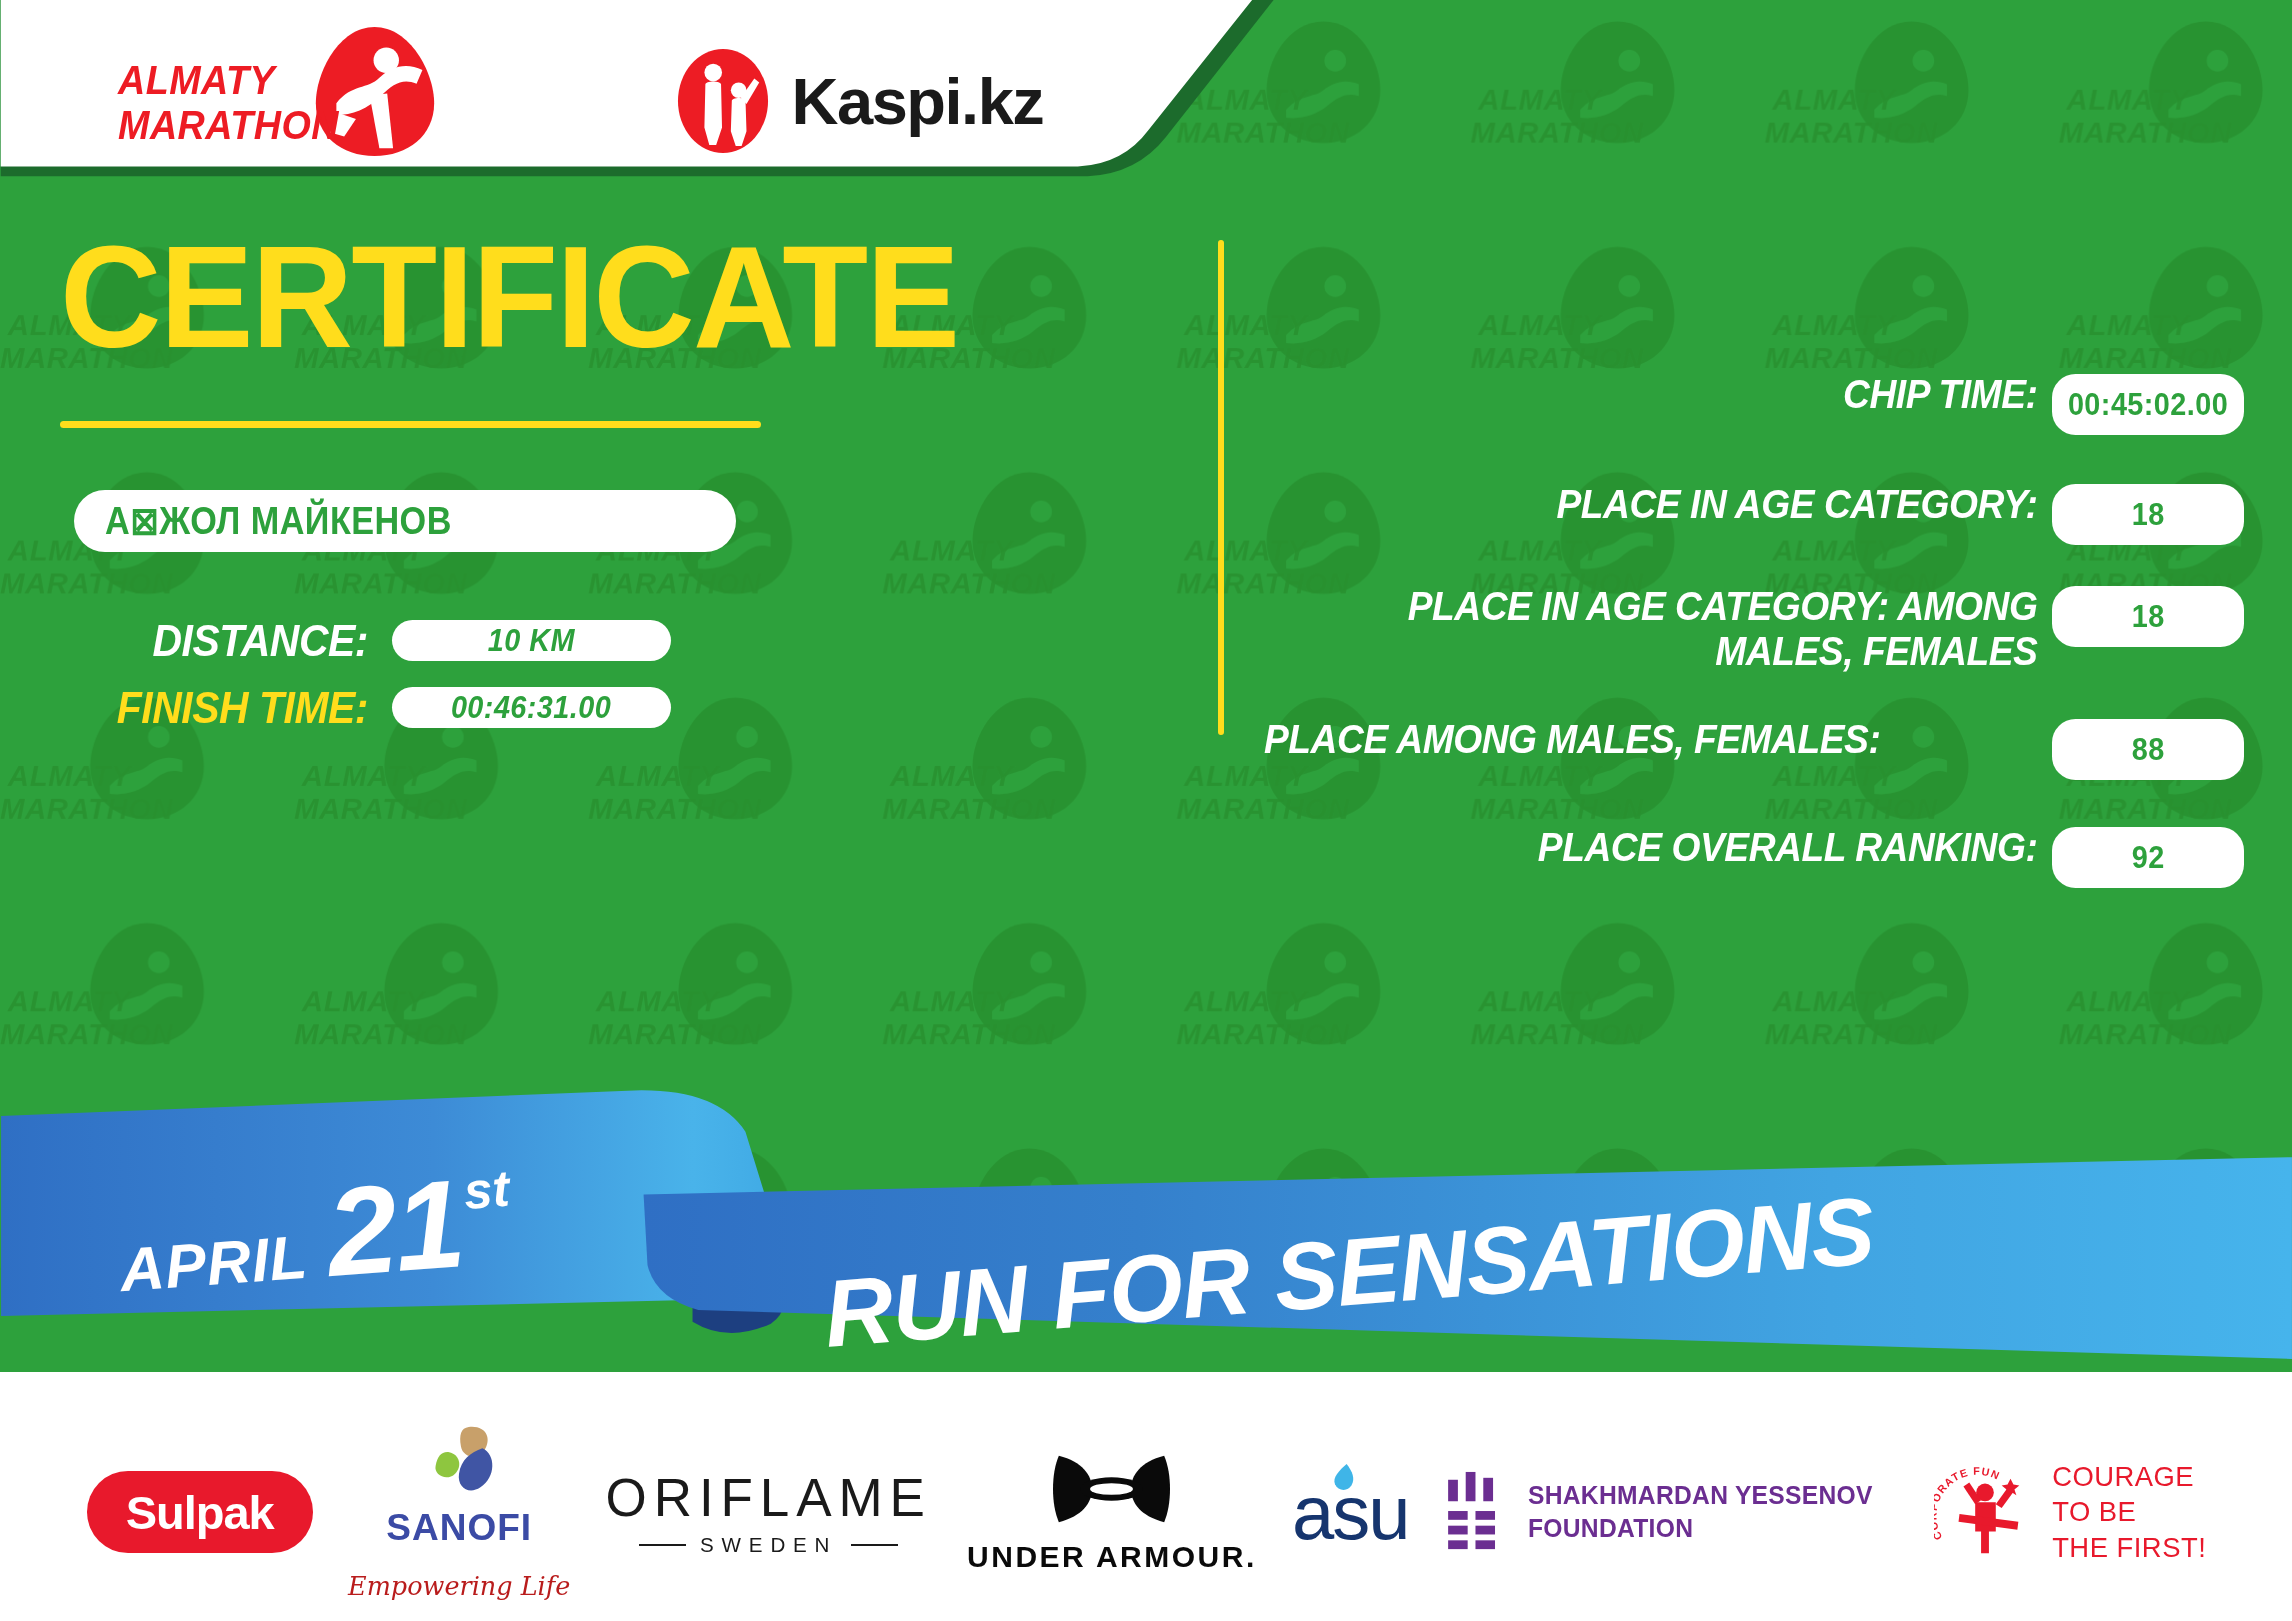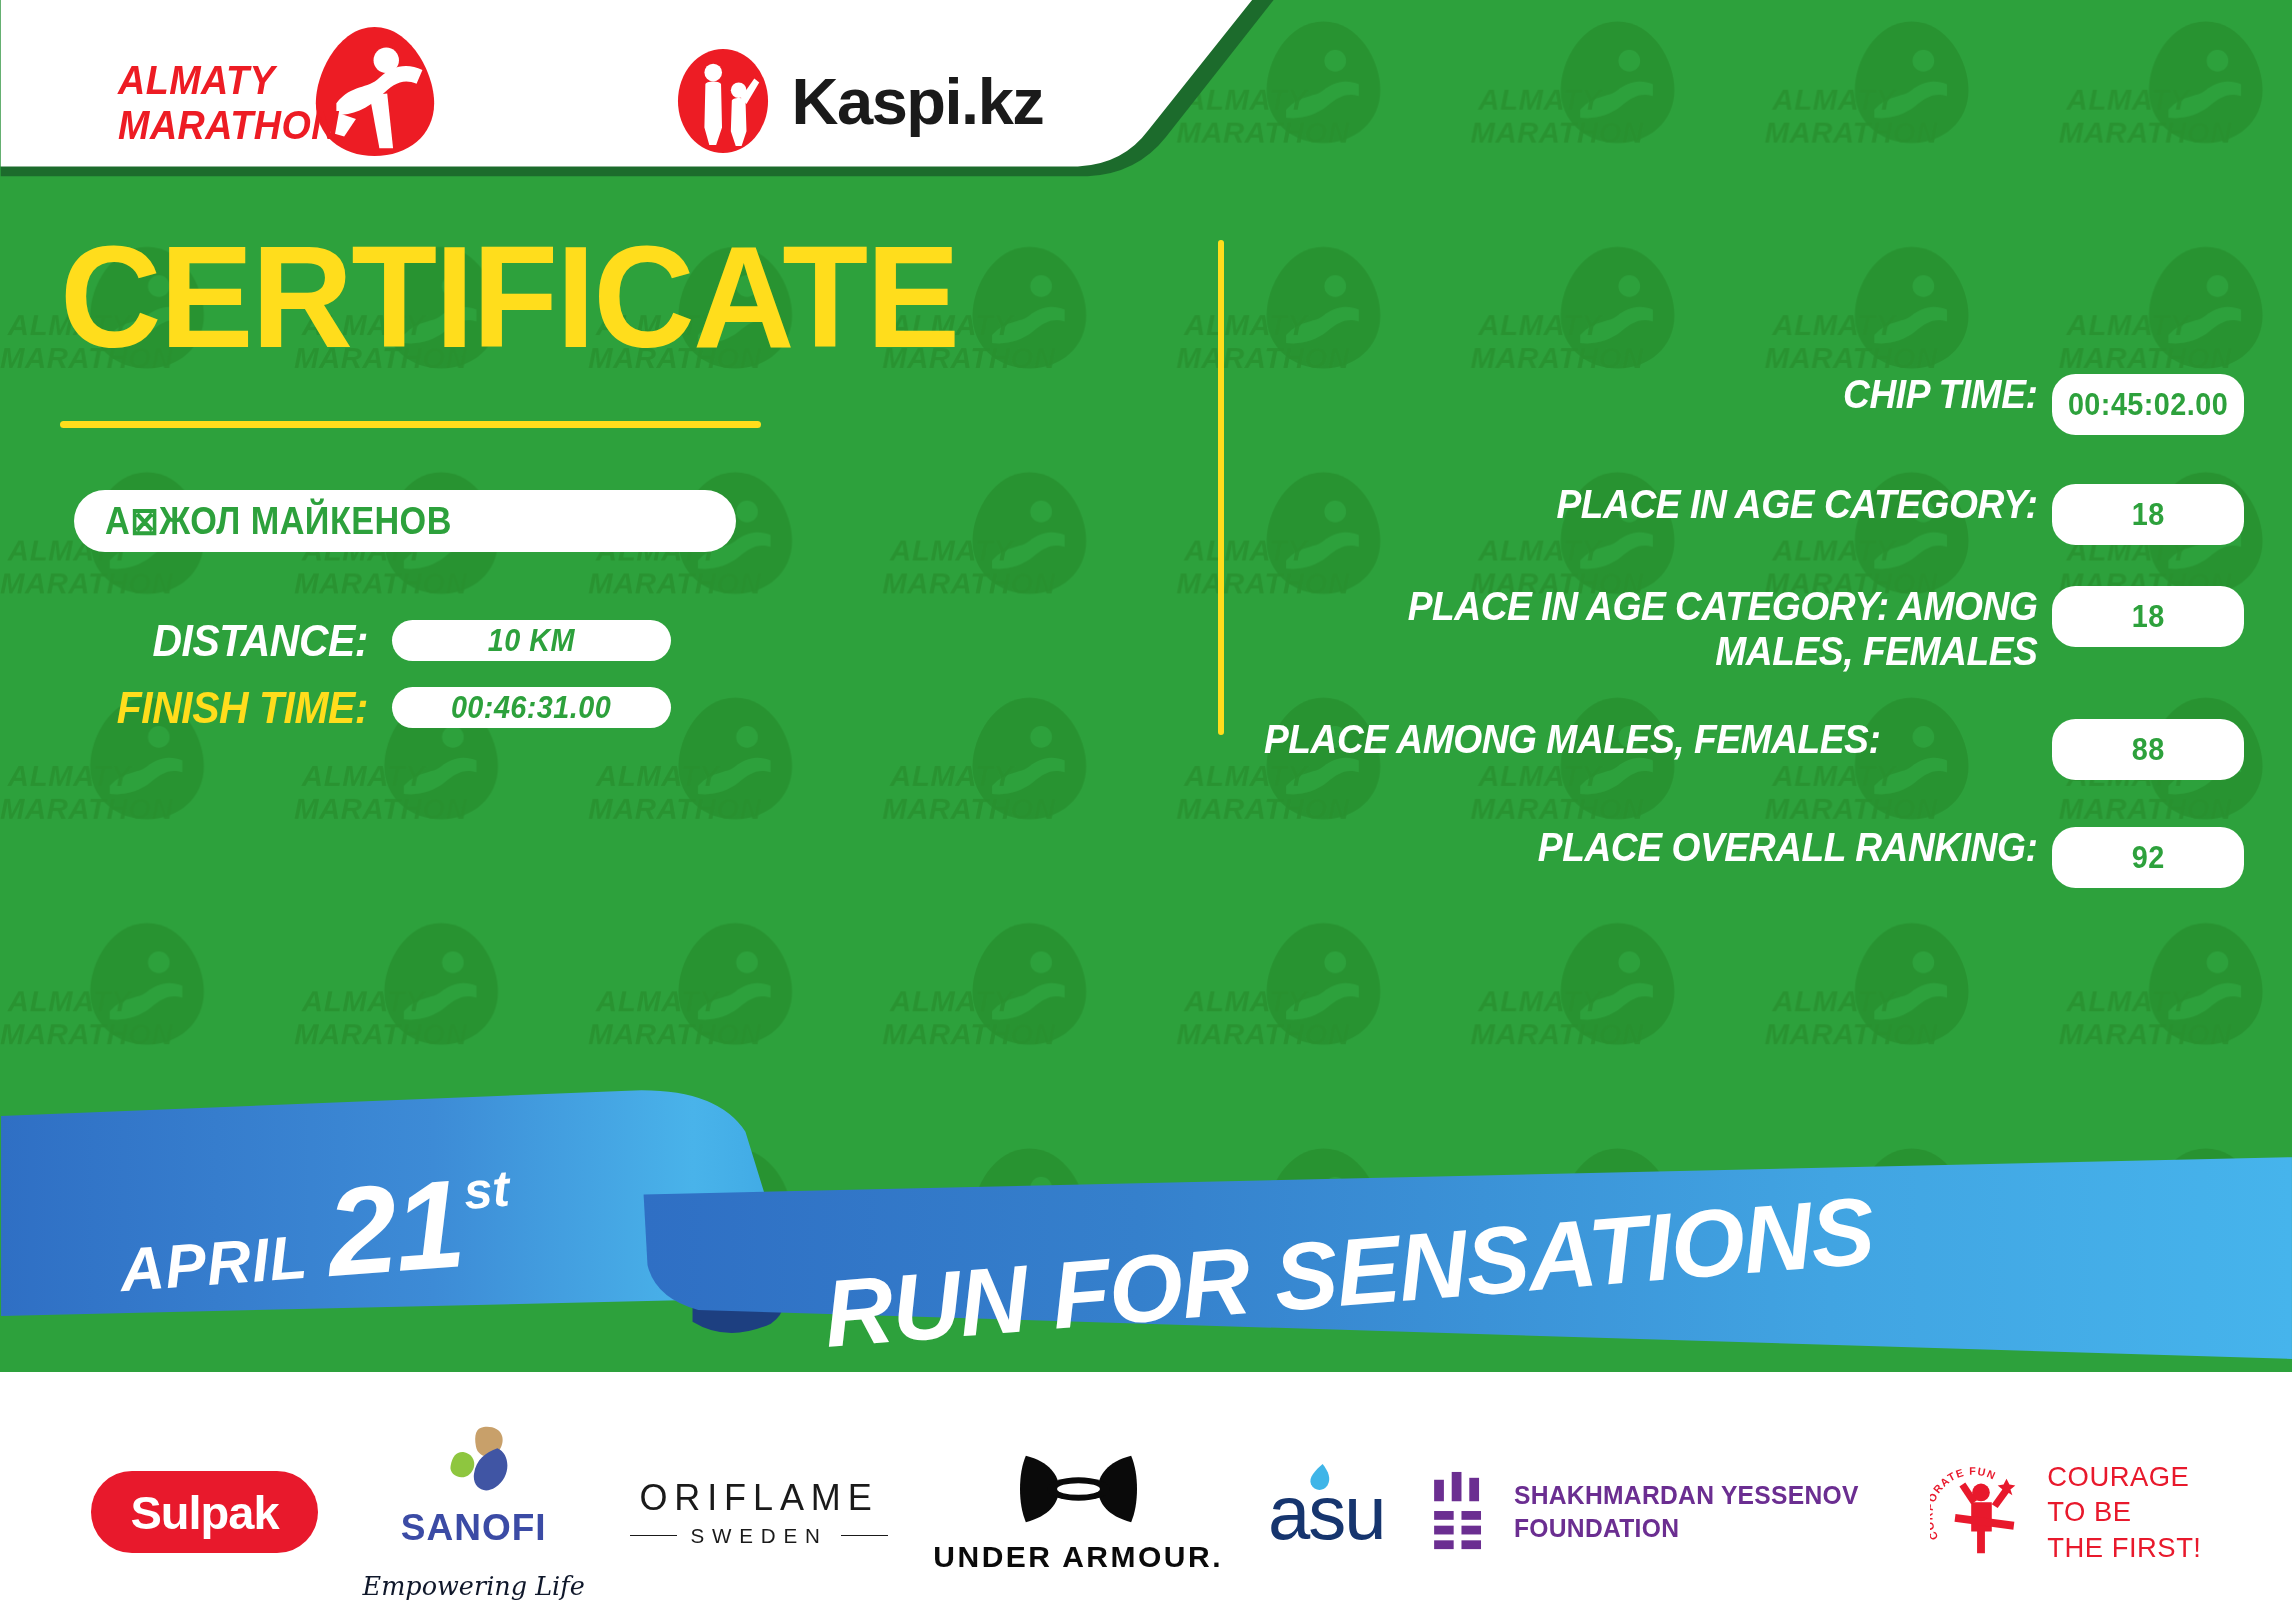--- a/index.html
+++ b/index.html
@@ -318,32 +318,32 @@
   
   .sanofi { text-align: center; }
   .sanofi-word {
     color: #3b4ba5;
     font-weight: 700;
     font-size: 37px;
     letter-spacing: 1px;
     margin-top: 3.9px;
   }
   .sanofi-tag {
-    color: #0f172a;
+    color: #b91c1c;
     font-style: italic;
     font-size: 25.5px;
     margin-top: 22px;
     font-family: "DejaVu Serif", serif;
   }
 
   
   .oriflame { text-align: center; }
   .oriflame-word {
     color: #1a1a1a;
-    font-size: 36px;
+    font-size: 53px;
     letter-spacing: 6.9px;
     font-weight: 400;
   }
   .oriflame-sub {
     display: flex;
     align-items: center;
     justify-content: center;
     gap: 13.7px;
     margin-top: 5px;
   }

